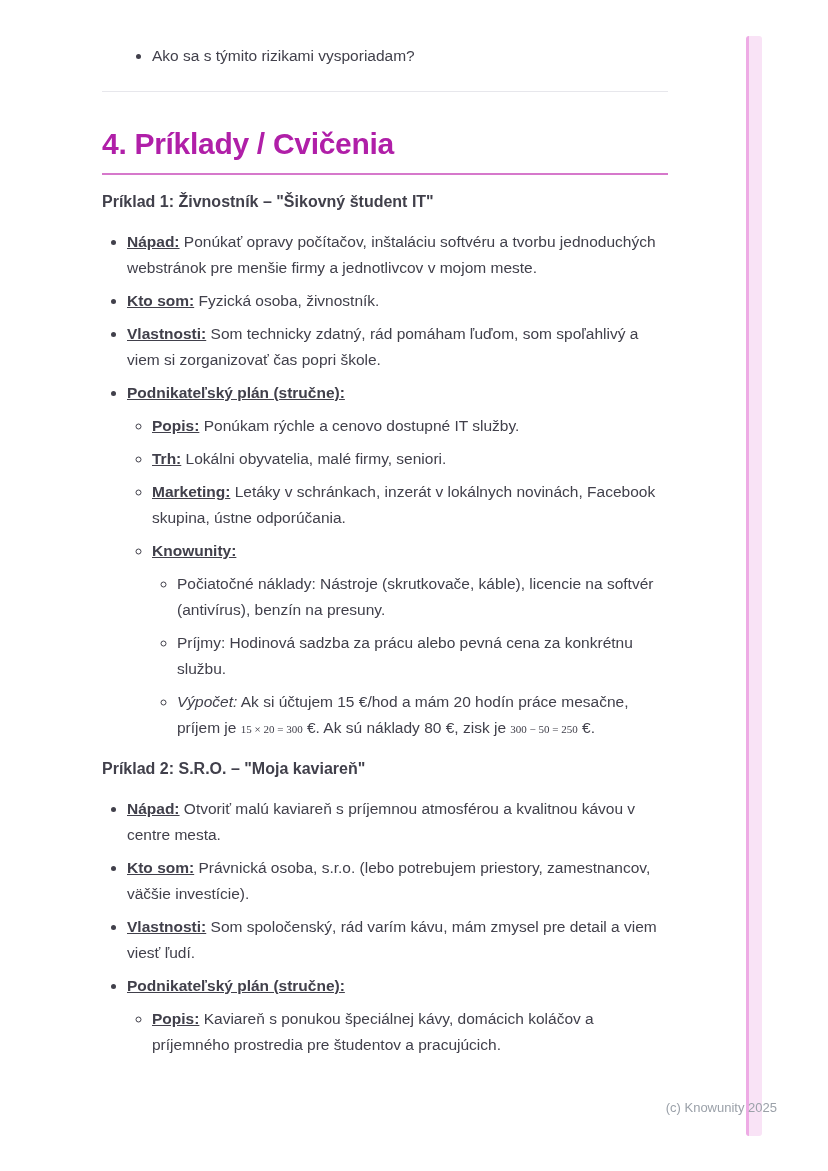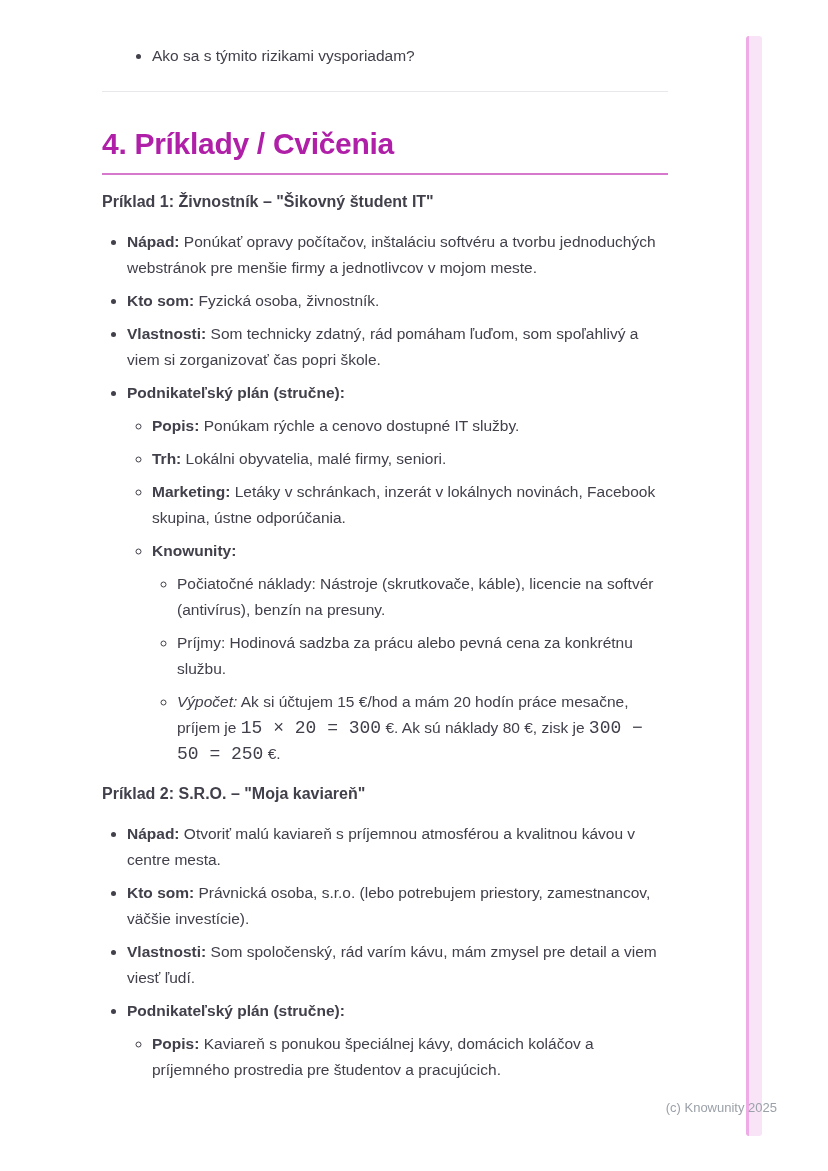--- a/index.html
+++ b/index.html
@@ -13,23 +13,23 @@
   }
   .content { position:absolute; left:70px; top:43px; width:566px;margin-left:32px; }
 
   ul { margin:0; padding:0 0 0 25px; list-style-position:outside; }
   ul.top-list { padding-left:50px; list-style-type:disc; }
   ul.l1 { list-style-type:disc; }
   ul.l2, ul.l3 { list-style-type:circle; }
   li { margin:0 0 7px; }
   li > ul { margin-top:7px; }
 
-  strong { font-weight:700; }
+  strong { font-weight:700;text-decoration:underline; }
   em.calc-label { font-style:italic; }
-  .math { font-family:Liberation Mono, monospace; font-size:18px; }
+  .math { font-family:Liberation Serif, serif; font-size:11px; }
 
   .rule {
     margin:22px 0 0; border:none;
     border-top:1px solid var(--rule-color,#e7e7ec);
   }
   h1 {
     margin:35px 0 0;
     font-size:30px; line-height:34px; font-weight:700;
     letter-spacing:-0.3px;
     color:var(--heading-color,#b01fa8);

